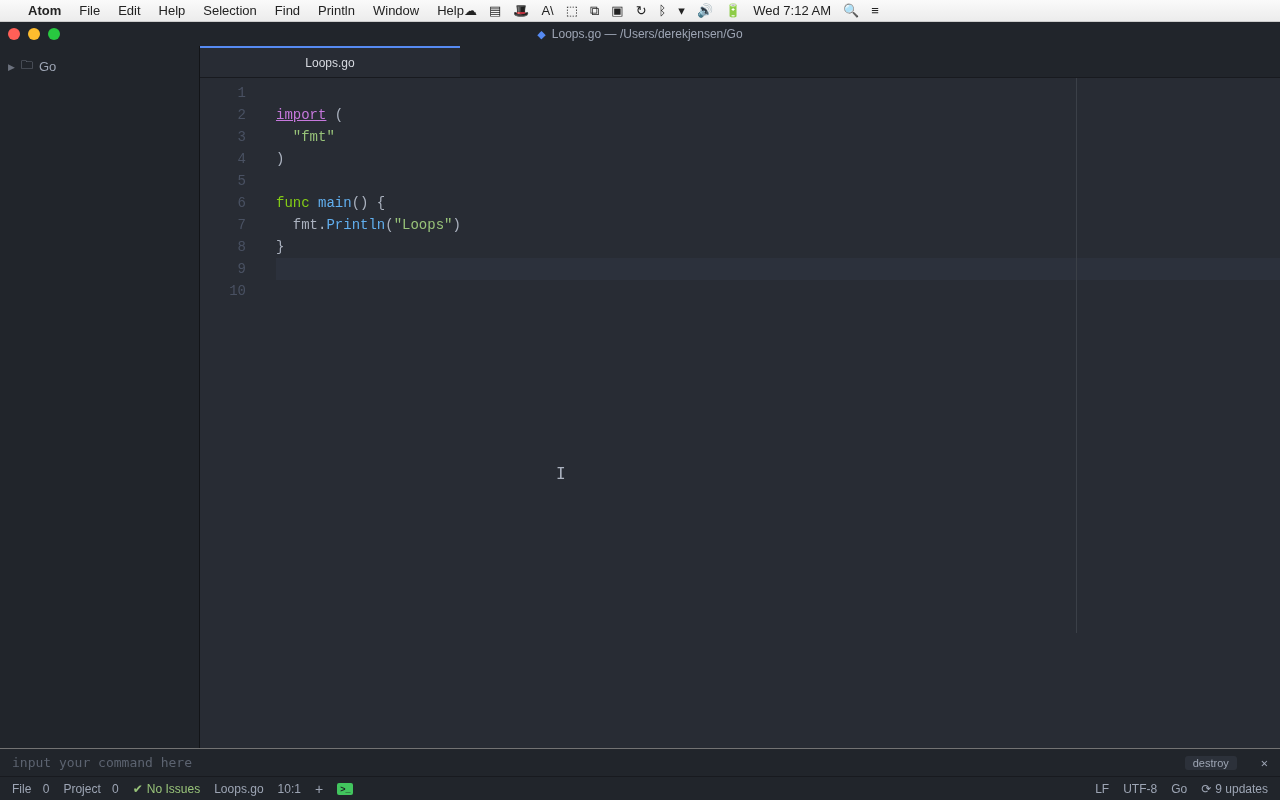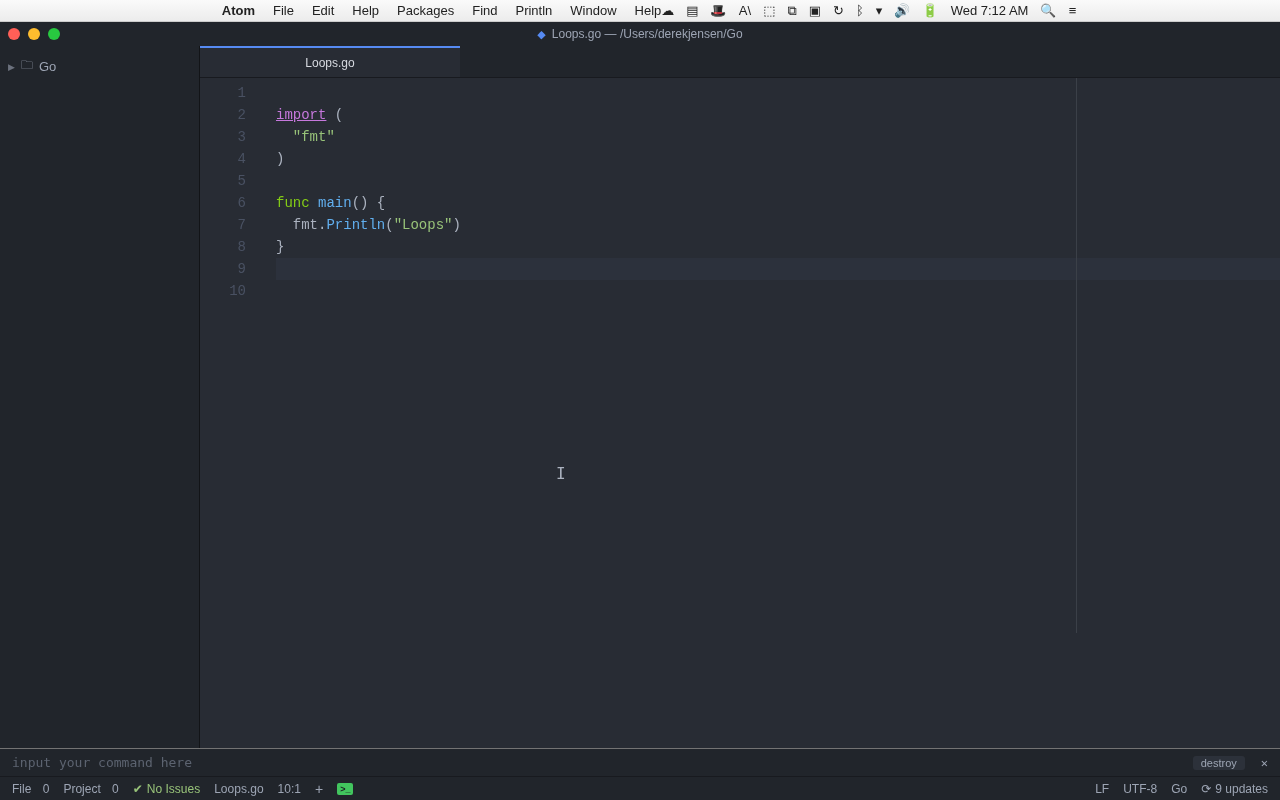--- a/index.html
+++ b/index.html
@@ -15,21 +15,21 @@
 
   
   .menubar {
     height: 22px;
     background: linear-gradient(#fafafa, #ececec);
     display: flex;
     align-items: center;
     padding: 0 10px;
     color: #222;
     font-size: 13px;
-    justify-content: center;
+    justify-content: flex-start;
     border-bottom: 1px solid #ccc;
   }
   .menubar-left { display: flex; align-items: center; gap: 18px; }
   .menubar-left .app-name { font-weight: 600; }
   .menubar-right { display: flex; align-items: center; gap: 12px; }
   .menubar-right .icon { font-size: 13px; }
   .apple-logo { font-size: 14px; }
 
   
   .titlebar {
@@ -160,21 +160,21 @@
   }
   .command-panel .destroy {
     background: #2c313a;
     color: #9da5b4;
     padding: 1px 8px;
     border-radius: 3px;
     font-family: -apple-system, sans-serif;
     font-size: 11px;
     margin-right: 8px;
   }
-  .command-panel .cp-right { display:flex; align-items:center; gap:8px;}
+  .command-panel .cp-right { display:flex; align-items:center; gap:16px;}
   .command-panel .close-x { color:#9da5b4; font-size:12px;}
 
   
   .statusbar {
     height: 24px;
     background: #21252b;
     border-top: 1px solid #181a1f;
     display: flex;
     align-items: center;
     padding: 0 12px;
@@ -192,21 +192,21 @@
 </head>
 <body>
 
 <div class="menubar">
   <div class="menubar-left">
     <span class="apple-logo"></span>
     <span class="app-name">Atom</span>
     <span>File</span>
     <span>Edit</span>
     <span>Help</span>
-    <span>Packages</span>
+    <span>Selection</span>
     <span>Find</span>
     <span>Println</span>
     <span>Window</span>
     <span>Help</span>
   </div>
   <div class="menubar-right">
     <span class="icon">☁</span>
     <span class="icon">▤</span>
     <span class="icon">🎩</span>
     <span class="icon">A\</span>

